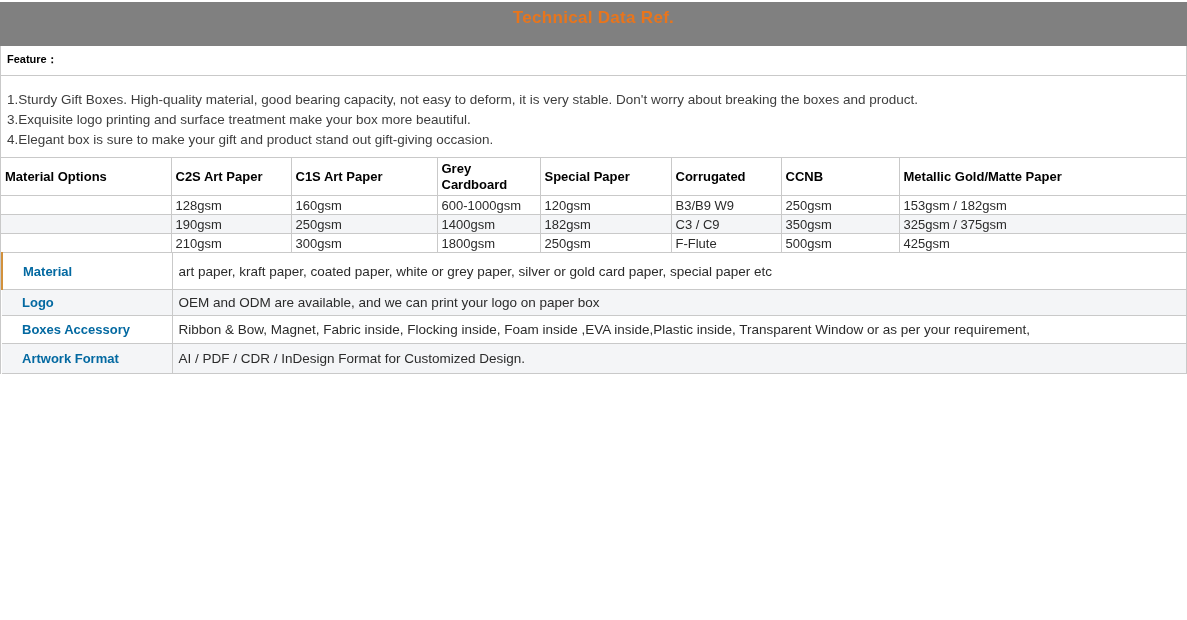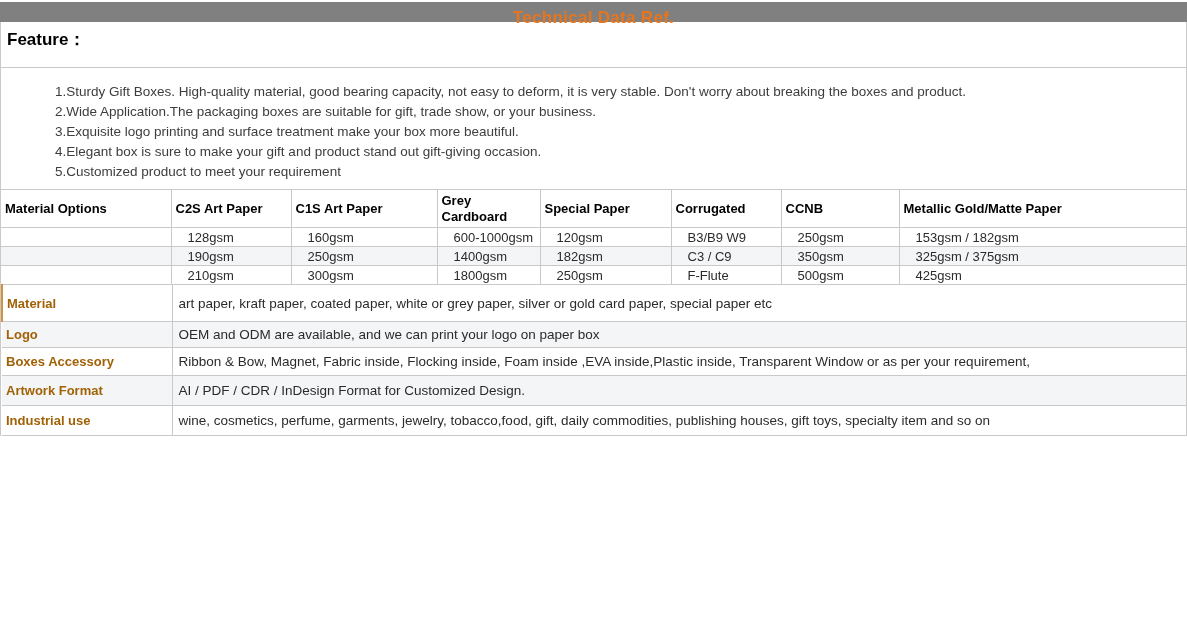--- a/index.html
+++ b/index.html
@@ -12,75 +12,75 @@
   *{box-sizing:border-box;}
   html,body{margin:0;padding:0;}
   body{
     width:1187px;height:620px;overflow:hidden;
     background:#ffffff;
     font-family:"Liberation Sans","DejaVu Sans",sans-serif;
     color:#222;
   }
   .title-bar{
     margin-top:2px;
-    height:20px;line-height:32px;
+    height:44px;line-height:32px;
     background:var(--bar-bg);
     color:var(--title-color);
     font-size:17px;font-weight:bold;
     text-align:center;
     letter-spacing:0.3px;
   }
   .content{
     border-left:1px solid var(--border);
     border-right:1px solid var(--border);
   }
   .feature-heading{
-    font-size:17px;font-weight:bold;color:#000;
-    padding:6px 6px 16px 6px;
+    font-size:11px;font-weight:bold;color:#000;
+    padding:6px 6px 8px 6px;
     border-bottom:1px solid var(--border);
   }
   .feature-list{
     padding:14px 6px 7px 6px;
     font-size:13.5px;color:#3d3d3d;
   }
-  .feature-item{line-height:20px;white-space:nowrap;margin-left:48px;}
+  .feature-item{line-height:20px;white-space:nowrap;}
   table{
     width:100%;
     border-collapse:collapse;
     table-layout:fixed;
     font-size:13px;
   }
   .mat-table th{
     border:1px solid var(--border);
     font-weight:bold;color:#000;
     text-align:left;vertical-align:middle;
     padding:2px 4px;
     height:38px;
     line-height:16px;
   }
   .mat-table td{
     border:1px solid var(--border);
     height:19px;
-    padding:0 16px;
+    padding:0 4px;
     vertical-align:middle;
     color:#2b2b2b;
     white-space:nowrap;overflow:hidden;
   }
   .mat-table tbody tr:nth-child(even){background:var(--stripe);}
   .mat-table th:first-child,.mat-table td:first-child{border-left:none;}
   .mat-table th:last-child,.mat-table td:last-child{border-right:none;}
   .spec-table{margin-top:-1px;}
   .spec-table td{
     border:1px solid var(--border);
     vertical-align:middle;
     padding:2px 6px;
   }
   .spec-table td.label{
-    font-weight:bold;color:#a16207;font-size:13px;
-    padding-left:4px;
+    font-weight:bold;color:#0369a1;font-size:13px;
+    padding-left:20px;
   }
   .spec-table td.value{font-size:13.5px;color:#2b2b2b;line-height:19px;}
   .spec-table td:first-child{border-left:none;}
   .spec-table td:last-child{border-right:none;}
   .spec-table tr:nth-child(even){background:var(--stripe);}
   .spec-table tr:nth-child(1) td{height:37px;}
   .spec-table tr:nth-child(2) td{height:26px;}
   .spec-table tr:nth-child(3) td{height:28px;}
   .spec-table tr:nth-child(4) td{height:30px;}
   .spec-table tr:nth-child(5) td{height:30px;}
@@ -96,24 +96,22 @@
 <body>
 
 <div class="page">
   <div class="title-bar">
     <span>Technical Data Ref.</span>
   </div>
   <div class="content">
     <div class="feature-heading">Feature：</div>
     <div class="feature-list">
         <div class="feature-item">1.Sturdy Gift Boxes. High-quality material, good bearing capacity, not easy to deform, it is very stable. Don't worry about breaking the boxes and product.</div>
-        <div class="feature-item">2.Wide Application.The packaging boxes are suitable for gift, trade show, or your business.</div>
         <div class="feature-item">3.Exquisite logo printing and surface treatment make your box more beautiful.</div>
         <div class="feature-item">4.Elegant box is sure to make your gift and product stand out gift-giving occasion.</div>
-        <div class="feature-item">5.Customized product to meet your requirement</div>
       </div>
     <table class="mat-table">
       <colgroup>
         <col style="width:170px">
           <col style="width:120px">
           <col style="width:146px">
           <col style="width:103px">
         <col style="width:131px">
           <col style="width:110px">
           <col style="width:118px">
@@ -179,20 +177,16 @@
             <td class="value">OEM and ODM are available, and we can print your logo on paper box</td>
           </tr>
           <tr>
             <td class="label">Boxes Accessory</td>
             <td class="value">Ribbon &amp; Bow, Magnet, Fabric inside, Flocking inside, Foam inside ,EVA inside,Plastic inside, Transparent Window or as per your requirement,</td>
           </tr>
           <tr>
             <td class="label">Artwork Format</td>
             <td class="value">AI / PDF / CDR / InDesign Format for Customized Design.</td>
           </tr>
-          <tr>
-            <td class="label">Industrial use</td>
-            <td class="value">wine, cosmetics, perfume, garments, jewelry, tobacco,food, gift, daily commodities, publishing houses, gift toys, specialty item and so on</td>
-          </tr>
         </tbody>
     </table>
   </div>
 </div>
 
 </body></html>

